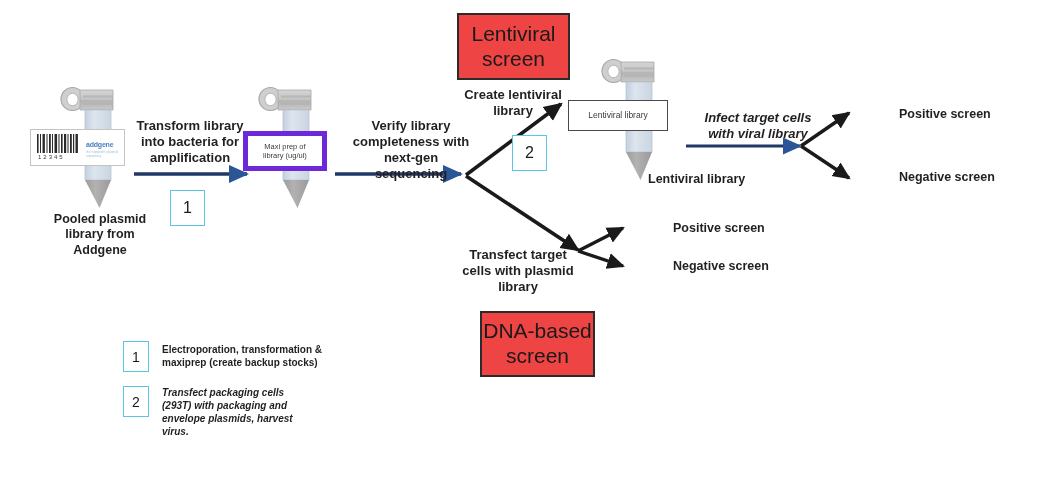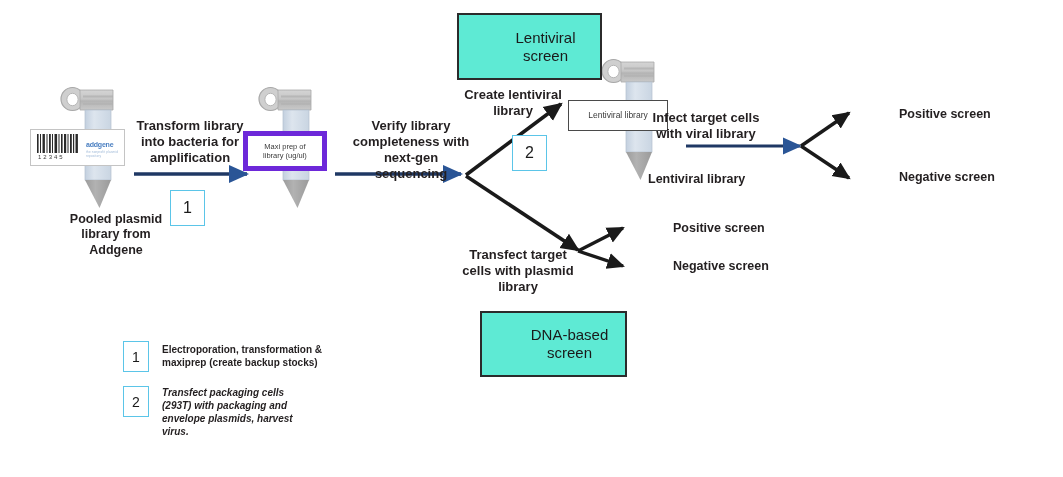--- a/index.html
+++ b/index.html
@@ -34,31 +34,30 @@
     line-height: 1.22;
     white-space: pre-line;
     text-align: center;
   }
   .step-text { font-size: 13px; font-weight: 600; }
   .cap-text  { font-size: 12.5px; font-weight: 600; }
   .out-text  { font-size: 12.5px; font-weight: 600; text-align: left; margin-left: 43px; }
   .screen-box {
     position: absolute;
     border: 2.5px solid #2b2b2b;
-    background: #5eead4;
+    background: #ef4444;
     display: flex;
     align-items: center;
     justify-content: center;
     text-align: center;
-    font-size: 15px;
+    font-size: 21px;
     font-weight: 400;
     color: #1a1a1a;
     line-height: 1.18;
     white-space: pre-line;
-    padding-left: 32px;
   }
   .badge {
     position: absolute;
     border: 1.6px solid #5bc5e8;
     background: #ffffff;
     display: flex;
     align-items: center;
     justify-content: center;
     font-size: 16px;
     color: #1a1a1a;
@@ -232,32 +231,32 @@
 completeness with
 next-gen sequencing</div>
 
   <div class="txt step-text" style="left:132px; top:118px; width:116px;">Transform library
 into bacteria for
 amplification</div>
 
   <div class="txt step-text" style="left:455px; top:87px; width:116px;">Create lentiviral
 library</div>
 
-  <div class="txt step-text" style="left:644px; top:110px; width:124px;">Infect target cells
+  <div class="txt step-text" style="left:696px; top:110px; width:124px;font-style:italic;">Infect target cells
 with viral library</div>
 
   <div class="txt step-text" style="left:461px; top:247px; width:114px;">Transfect target
 cells with plasmid
 library</div>
 
   <div class="badge" style="left:170px; top:190px; width:33px; height:34px;">1</div>
 
   <div class="badge" style="left:512px; top:135px; width:33px; height:34px;">2</div>
 
-  <div class="txt cap-text" style="left:56px; top:212px; width:120px;">Pooled plasmid
+  <div class="txt cap-text" style="left:40px; top:212px; width:120px;">Pooled plasmid
 library from
 Addgene</div>
 
 
   <div class="txt cap-text" style="left:648px; top:172px; width:110px; text-align:left;">Lentiviral library</div>
 
   <div class="txt out-text" style="left:856px; top:107px; width:120px;">Positive screen</div>
 
   <div class="txt out-text" style="left:856px; top:170px; width:120px;">Negative screen</div>
 

